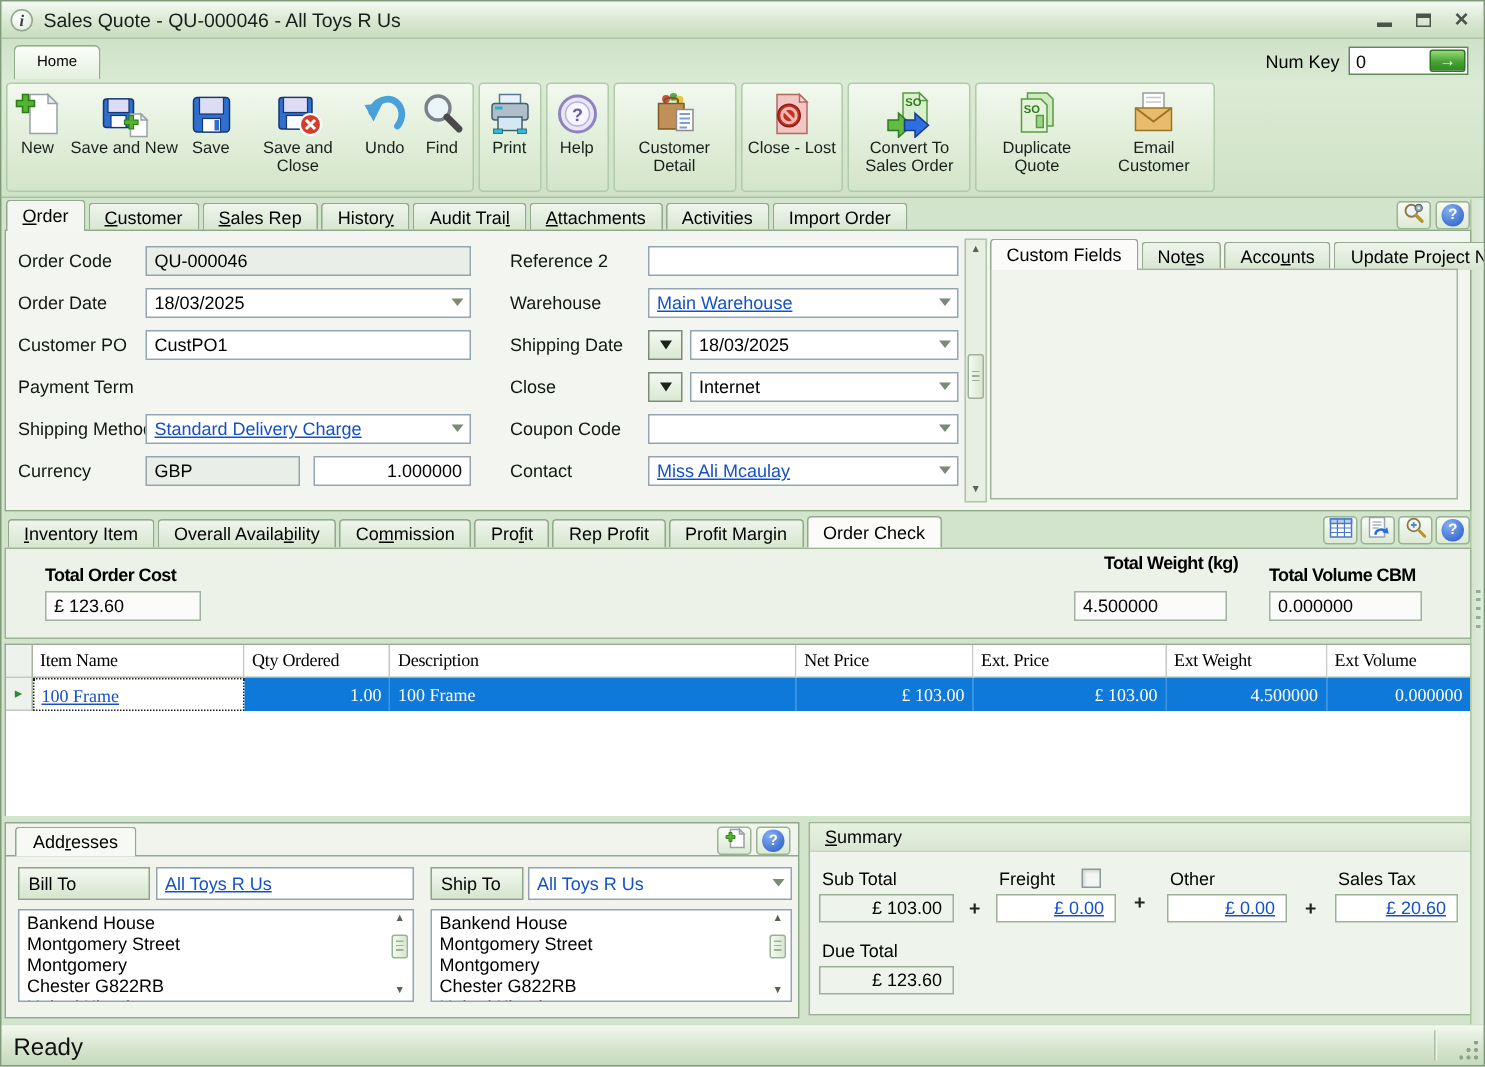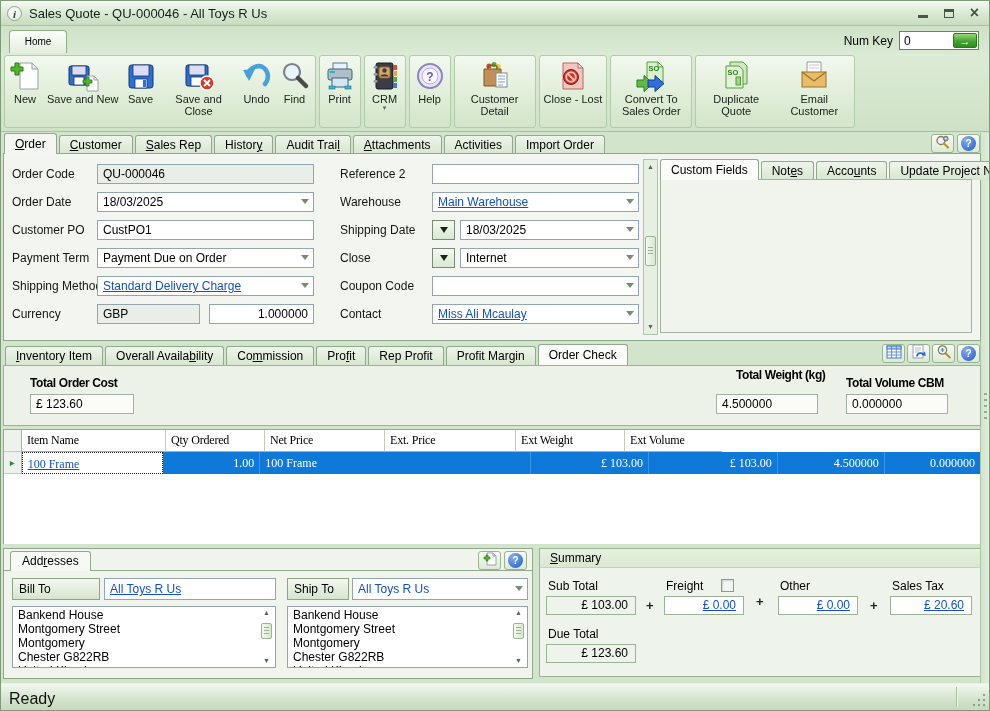--- a/index.html
+++ b/index.html
@@ -249,43 +249,20 @@
               <rect x="6" y="11" width="5" height="2" fill="#2ab0c8"></rect>
               <rect x="8" y="18" width="16" height="9" fill="#d4e8f4" stroke="#44606e"></rect>
               <rect x="5" y="26" width="6" height="3" fill="#38b8d8" stroke="#2a6a7a" stroke-width="0.6"></rect>
               <rect x="21" y="26" width="6" height="3" fill="#38b8d8" stroke="#2a6a7a" stroke-width="0.6"></rect>
             </svg>
           </span>
         <span class="tlabel">Print</span>
       </div>
     </div>
 
-    <div class="tb-group">
-      <div class="tbtn">
-        <span class="ticon">
-            <svg width="32" height="32" viewBox="0 0 32 32">
-              <rect x="7" y="3" width="17" height="26" rx="2" fill="#3c3c46" stroke="#1a1a22"></rect>
-              <rect x="10" y="7" width="11" height="11" rx="2" fill="#d8a860" stroke="#8a6a30"></rect>
-              <circle cx="15.5" cy="10.5" r="2.2" fill="#3c3c46"></circle>
-              <path d="M11.5 16.5c0-3 8-3 8 0z" fill="#3c3c46"></path>
-              <g fill="#9aa0a6">
-                <rect x="4.5" y="6" width="4" height="2.6" rx="1.2"></rect>
-                <rect x="4.5" y="13" width="4" height="2.6" rx="1.2"></rect>
-                <rect x="4.5" y="20" width="4" height="2.6" rx="1.2"></rect>
-              </g>
-              <rect x="24" y="5" width="4" height="5" fill="#d84a3a"></rect>
-              <rect x="24" y="11" width="4" height="5" fill="#e8a83a"></rect>
-              <rect x="24" y="17" width="4" height="5" fill="#58a848"></rect>
-              <rect x="24" y="23" width="4" height="5" fill="#4878c8"></rect>
-            </svg>
-          </span>
-        <span class="tlabel">CRM</span>
-        <span class="crm-caret">▾</span>
-      </div>
-    </div>
 
     <div class="tb-group">
       <div class="tbtn">
         <span class="ticon">
             <svg width="32" height="32" viewBox="0 0 32 32">
               <circle cx="16" cy="16" r="12" fill="#eae6f8" stroke="#8d84c0" stroke-width="2"></circle>
               <circle cx="16" cy="16" r="8" fill="#f7f5fd" stroke="#b8b0dc"></circle>
               <text x="16" y="20.5" font-size="12" font-weight="bold" fill="#6a5aa8" text-anchor="middle" font-family="Liberation Sans,sans-serif">?</text>
             </svg>
           </span>
@@ -388,21 +365,20 @@
     <span class="flabel" style="left:8px;top:10px;">Order Code</span>
     <span class="fld ro" style="left:93px;top:10px;width:217px;"><span>QU-000046</span></span>
 
     <span class="flabel" style="left:8px;top:38px;">Order Date</span>
     <span class="fld" style="left:93px;top:38px;width:217px;"><span>18/03/2025</span><span class="combo-arrow"></span></span>
 
     <span class="flabel" style="left:8px;top:66px;">Customer PO</span>
     <span class="fld" style="left:93px;top:66px;width:217px;"><span>CustPO1</span></span>
 
     <span class="flabel" style="left:8px;top:94px;">Payment Term</span>
-    <span class="fld" style="left:93px;top:94px;width:217px;"><span>Payment Due on Order</span><span class="combo-arrow"></span></span>
 
     <span class="flabel" style="left:8px;top:122px;">Shipping Method</span>
     <span class="fld" style="left:93px;top:122px;width:217px;"><span class="link">Standard Delivery Charge</span><span class="combo-arrow"></span></span>
 
     <span class="flabel" style="left:8px;top:150px;">Currency</span>
     <span class="fld ro" style="left:93px;top:150px;width:103px;"><span>GBP</span></span>
     <span class="fld num" style="left:205px;top:150px;width:105px;"><span>1.000000</span></span>
 
     <span class="flabel" style="left:336px;top:10px;">Reference 2</span>
     <span class="fld" style="left:428px;top:10px;width:207px;"><span></span></span>
@@ -477,20 +453,21 @@
     <span class="oc-field" style="left:712px;top:28px;width:102px;"><span>4.500000</span></span>
     <span class="oc-label" style="left:842px;top:10px;">Total Volume CBM</span>
     <span class="oc-field" style="left:842px;top:28px;width:102px;"><span>0.000000</span></span>
   </div>
 
   <div class="grid">
     <div class="grow">
       <div class="gutter" style="width:18px;"></div>
       <div class="gh" style="width:144px;">Item Name</div>
       <div class="gh" style="width:99px;">Qty Ordered</div>
+      <div class="gh" style="width:276px;">Description</div>
       <div class="gh" style="width:120px;">Net Price</div>
       <div class="gh" style="width:131px;">Ext. Price</div>
       <div class="gh" style="width:109px;">Ext Weight</div>
       <div class="gh" style="width:97px;border-right:none;">Ext Volume</div>
     </div>
     <div class="grow">
       <div class="gutter" style="width:18px;">
           <span class="row-marker"></span>
         </div>
       <div class="gc focus-cell" style="width:144px;"><span class="link">100 Frame</span></div>

